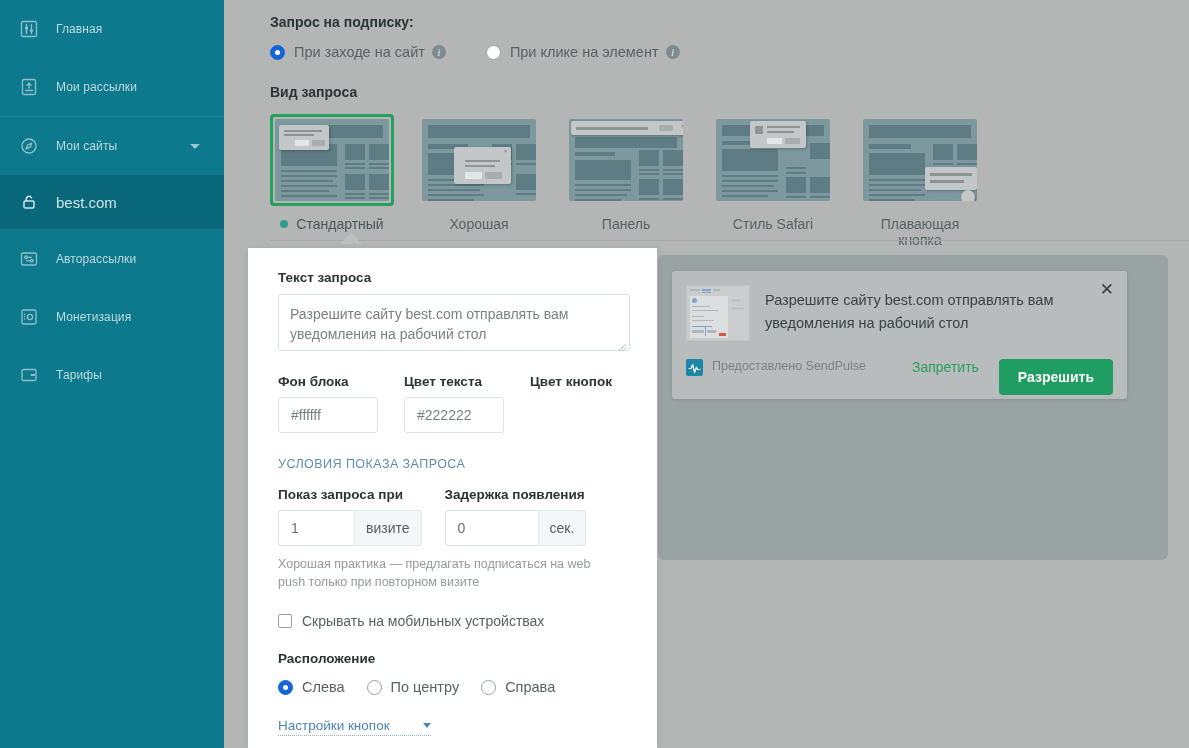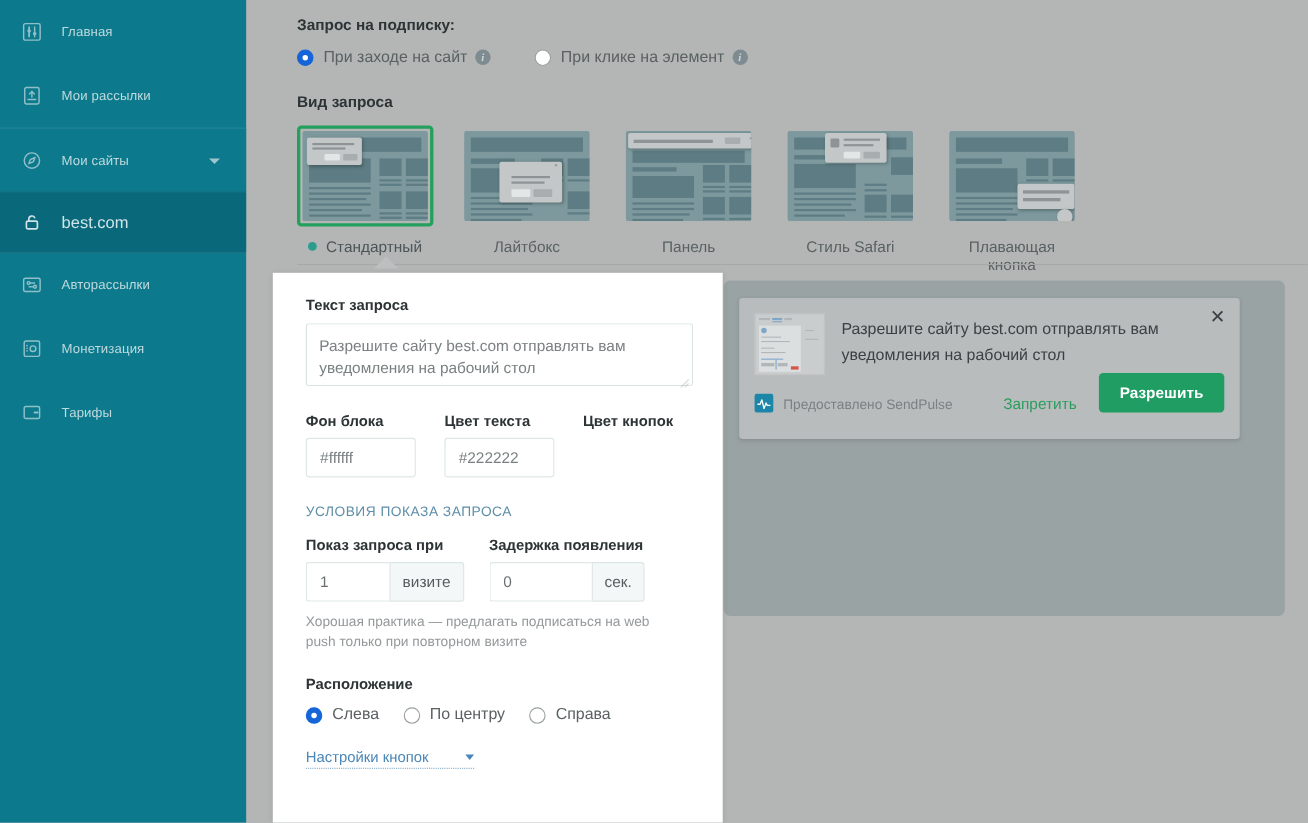--- a/index.html
+++ b/index.html
@@ -238,22 +238,22 @@
   .notif-text {
     margin-left: 15px; font-size: 14.5px; color: #3b4143;
     line-height: 23px; padding-top: 4px; max-width: 320px;
   }
   .notif-close {
     position: absolute; right: 13px; top: 10px;
     font-size: 17px; color: #3b4143; cursor: pointer; line-height: 1;
     font-family: "DejaVu Sans", sans-serif;
   }
   .notif-bottom {
-    position: absolute; left: 14px; right: 14px; bottom: 24px;
-    display: flex; align-items: flex-end;
+    position: absolute; left: 14px; right: 14px; bottom: 4px;
+    display: flex; align-items: flex-start;
   }
   .sp-badge {
     width: 17px; height: 17px; background: #1c86a8; border-radius: 2px;
     margin-right: 9px; display: flex; align-items: center; justify-content: center;
     flex: 0 0 17px;
   }
   .sp-text { font-size: 12.5px; color: #7b8183; }
   .btn-deny {
     margin-left: auto; font-size: 14px; color: #2a9d5e;
     cursor: pointer; margin-right: 20px;
@@ -435,21 +435,21 @@
               <div class="pop" style="left:32px;top:28px;width:57px;height:37px;">
                 <div class="px" style="right:4px;top:2px;">×</div>
                 <div class="pl" style="left:11px;top:13px;width:35px;height:2px;"></div>
                 <div class="pl" style="left:11px;top:18px;width:30px;height:2px;"></div>
                 <div class="pb" style="left:11px;top:25px;width:17px;height:7px;background:#e3e6e7;"></div>
                 <div class="pb" style="left:31px;top:25px;width:17px;height:7px;"></div>
               </div>
             </div>
           </div>
           <div class="thumb-label">
-            <span>Лайтбокс</span>
+            <span>Хорошая</span>
           </div>
         </div>
 
         <div class="thumb-cell">
           <div class="thumb-box">
             <div class="thumb-art">
               <div class="bar" style="left:6px;top:18px;right:6px;height:11px;"></div>
               <div class="bar" style="left:6px;top:33px;width:40px;height:4px;"></div>
               <div class="tile" style="left:6px;top:41px;width:56px;height:20px;"></div>
               <div class="bar" style="left:6px;top:65px;width:56px;height:2px;"></div>
@@ -581,20 +581,24 @@
         <div class="fl">Задержка появления</div>
         <div class="inp-group">
           <input class="inp-num" style="width: 93px;" value="0">
           <span class="inp-suffix">сек.</span>
         </div>
       </div>
     </div>
 
     <div class="hint">Хорошая практика — предлагать подписаться на web push только при повторном визите</div>
 
+    <div class="cb-row">
+      <span class="cbox"></span>
+      <span class="cb-lbl">Скрывать на мобильных устройствах</span>
+    </div>
 
     <div class="loc-title">Расположение</div>
 
     <div class="loc-row">
       <div class="radio-opt">
         <span class="rdo on"></span>
         <span>Слева</span>
       </div>
       <div class="radio-opt">
         <span class="rdo"></span>

